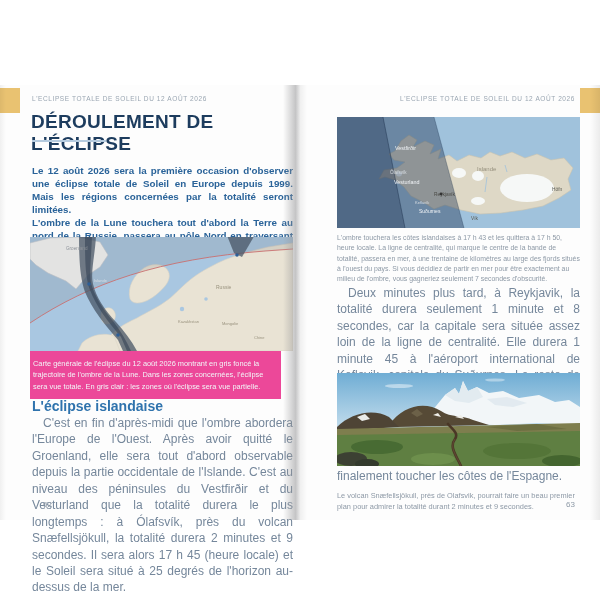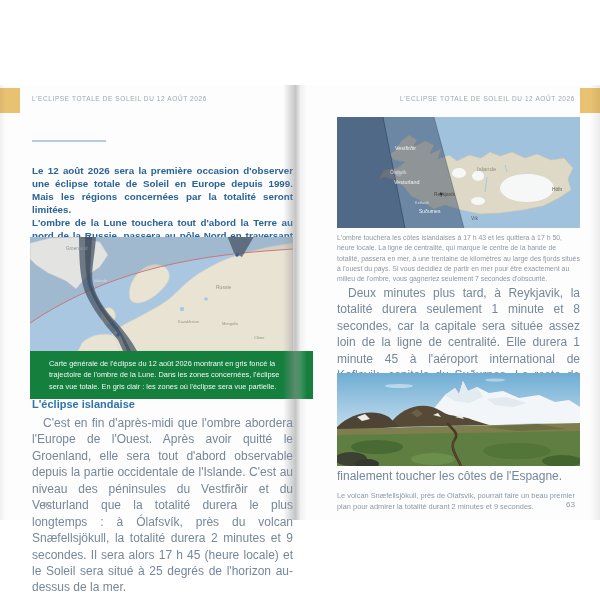--- a/index.html
+++ b/index.html
@@ -19,23 +19,23 @@
   .runhead{position:absolute;font-size:6.5px;letter-spacing:0.6px;color:#9aa6b2;}
   .page.left .runhead{left:32px;top:10px;}
   .page.right .runhead{right:25px;top:10px;text-align:right;}
   .doc-title{position:absolute;left:31px;top:26px;width:262px;font-size:19px;font-weight:bold;
              letter-spacing:0.3px;color:#1d3c5e;}
   .title-rule{position:absolute;left:32px;top:55px;width:74px;height:2px;background:#b5cbdf;}
   .intro{position:absolute;left:32px;top:80px;width:261px;font-size:9.8px;line-height:1.32;
          font-weight:bold;color:#2a6399;text-align:justify;}
   .intro p{margin:0;}
   .map-left{position:absolute;left:30px;top:152px;width:263px;height:114px;}
-  .caption-box{position:absolute;left:30px;top:266px;width:245px;background:#15803d;color:#f2f5f8;
-               font-size:7.4px;line-height:1.55;padding:7px 19px;}
-  .section-head{position:absolute;left:32px;top:313px;font-size:11px;font-weight:bold;color:#2f73ad;}
+  .caption-box{position:absolute;left:30px;top:266px;width:245px;background:#ec4899;color:#f2f5f8;
+               font-size:7.4px;line-height:1.55;padding:7px 3px;}
+  .section-head{position:absolute;left:32px;top:313px;font-size:14px;font-weight:bold;color:#2f73ad;}
   .body-text{font-size:12px;line-height:1.37;color:#75879b;text-align:justify;}
   .body-text p{margin:0 0 2px 0;text-indent:11px;}
   .left-body{position:absolute;left:32px;top:330px;width:261px;}
   .pagenum{position:absolute;font-size:8px;color:#8d99a6;margin-left:12px;}
   .page.left .pagenum{left:31px;top:415px;}
   .page.right .pagenum{right:25px;top:415px;}
   .map-iceland{position:absolute;left:37px;top:32px;width:243px;height:111px;}
   .map-small-caption{position:absolute;left:37px;top:148px;width:243px;font-size:6.9px;
                      line-height:1.5;color:#8d99a6;}
   .right-body{position:absolute;left:37px;top:200px;width:243px;}
@@ -47,20 +47,21 @@
 </style>
 </head>
 <body>
 
 <div class="spread">
   <div class="book">
 
     <div class="page left">
       <div class="tab left" style="background:#e9c271"></div>
       <div class="runhead">L'ECLIPSE TOTALE DE SOLEIL DU 12 AOÛT 2026</div>
+      <h1 class="doc-title" style="margin:0">DÉROULEMENT DE L'ÉCLIPSE</h1>
       <div class="title-rule"></div>
 
       <div class="intro">
         <p>Le 12 août 2026 sera la première occasion d'observer une éclipse totale de Soleil en Europe depuis 1999. Mais les régions concernées par la totalité seront limitées.</p>
         <p>L'ombre de la Lune touchera tout d'abord la Terre au nord de la Russie, passera au pôle Nord en traversant de vastes régions inhabitées, avant de survoler le Groenland et plonger vers l'Europe.</p>
       </div>
 
       <div class="map-left">
         <svg width="263" height="114" viewBox="0 0 263 114" preserveAspectRatio="none">
           <rect x="0" y="0" width="263" height="114" fill="#a9c7e1"></rect>

